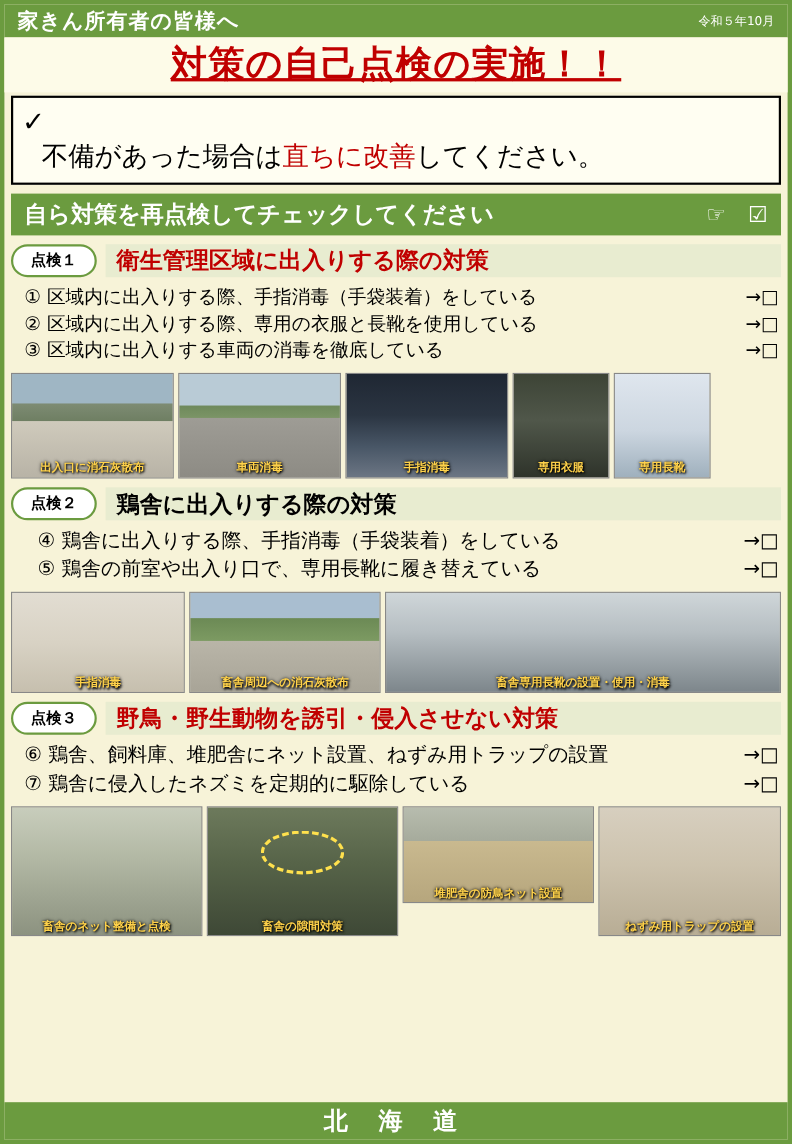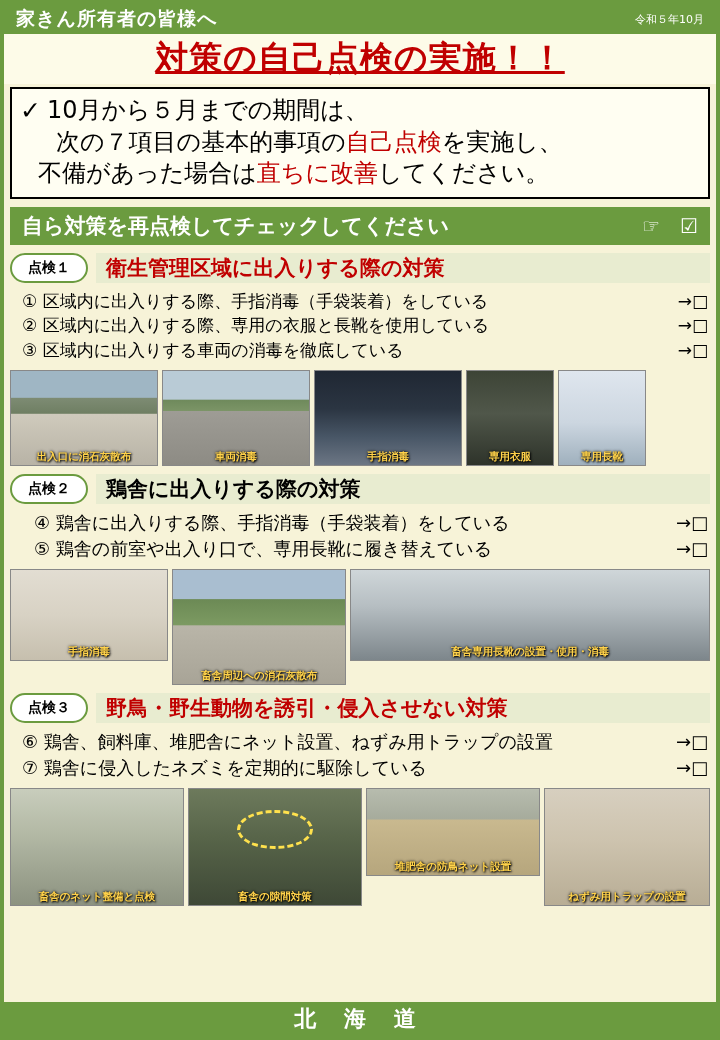--- a/index.html
+++ b/index.html
@@ -193,24 +193,20 @@
     <div class="header-right">令和５年10月</div>
   </div>
 
   <div class="title-wrap">
     <div class="main-title">対策の自己点検の実施！！</div>
   </div>
 
   <div class="intro">
     <div class="l1">
       <span class="check-mark">✓</span>
-      <span>10月から５月までの期間は、</span>
-    </div>
-    <div class="indent">
-      <span>次の７項目の基本的事項の</span><span class="red">自己点検</span><span>を実施し、</span>
     </div>
     <div class="indent" style="padding-left:18px;">
       <span>不備があった場合は</span><span class="red">直ちに改善</span><span>してください。</span>
     </div>
   </div>
 
   <div class="band">
     <span>自ら対策を再点検してチェックしてください</span>
     <span class="pointer">☞</span>
     <span class="box">☑</span>
@@ -266,21 +262,21 @@
       </div>
       <div class="item" style="font-size:18px;">
         <span class="txt">⑤ 鶏舎の前室や出入り口で、専用長靴に履き替えている</span>
         <span class="arrow">→□</span>
       </div>
     </div>
     <div class="photos">
       <div class="photo ph-arm" style="width:160px;height:92px;">
         <div class="cap">手指消毒</div>
       </div>
-      <div class="photo ph-lime" style="width:176px;height:116px;">
+      <div class="photo ph-lime" style="width:176px;height:92px;">
         <div class="cap">畜舎周辺への消石灰散布</div>
       </div>
       <div class="photo ph-bootbox" style="width:364px;height:92px;">
         <div class="cap">畜舎専用長靴の設置・使用・消毒</div>
       </div>
     </div>
   </div>
 
   <div class="section">
     <div class="sec-head">

